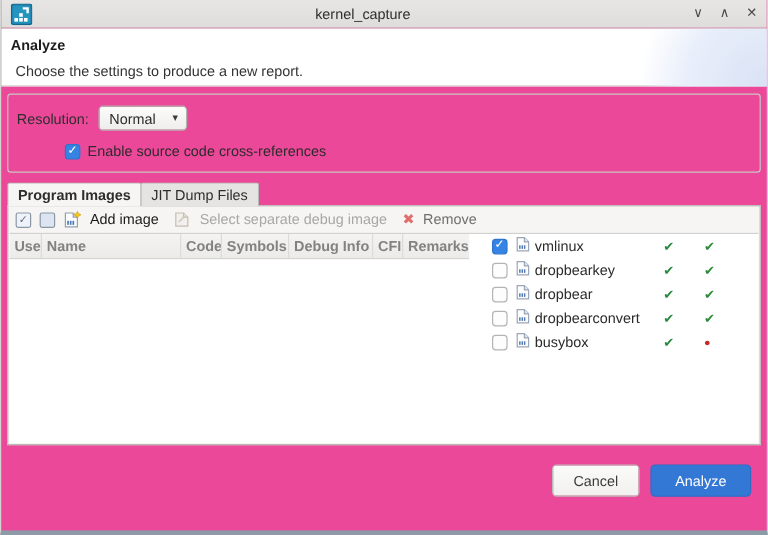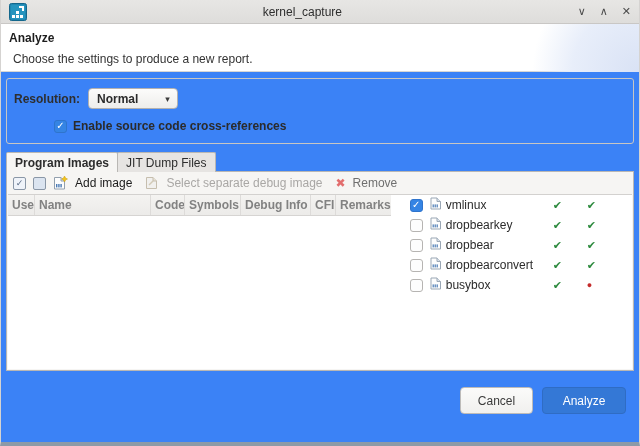--- a/index.html
+++ b/index.html
@@ -1,20 +1,20 @@
 <!DOCTYPE html>
 <html><head>
 <meta charset="utf-8">
 <style>
   * { box-sizing: border-box; margin: 0; padding: 0; }
   html,body { background:#555; }
   body { font-family: "Liberation Sans", "DejaVu Sans", sans-serif; font-size:12px; color:#2b2b2b; }
 
   .window{
-    width:640px; height:446px; margin:0 auto; background:#3b82f6;
+    width:640px; height:446px; margin:0 auto; background:#ec4899;
     border-left:1px solid #d5d3d1; border-right:1px solid #d5d3d1;
     border-bottom:4px solid #8d9aa7;
     display:flex; flex-direction:column; overflow:hidden;
   }
 
   
   .titlebar{
     height:24px; background:linear-gradient(#e7e6e4,#dedddb);
     border-bottom:1px solid #c9c7c5;
     display:flex; align-items:center; padding:0 8px; flex:0 0 auto;
@@ -35,29 +35,29 @@
     pointer-events:none;
   }
   .header-title{ font-weight:bold; font-size:12px; color:#1d1d1d; }
   .header-sub{ margin:7px 0 0 4px; color:#333; }
 
   
   .content{ flex:1; padding:6px 5px 0 5px; display:flex; flex-direction:column; }
 
   .group-label{ margin:2px 0 3px 3px; color:#3a3a3a; }
   .groupbox{
-    border:1px solid #c8c6c3; border-radius:3px; padding:9px 8px 10px 7px; flex:0 0 auto;font-weight:bold;
+    border:1px solid #c8c6c3; border-radius:3px; padding:9px 8px 10px 7px; flex:0 0 auto;
   }
   .res-row{ display:flex; align-items:center; gap:8px; margin-bottom:10px; }
   .res-label{ color:#2e2e2e; }
   .combo{
     min-width:66px; height:21px; padding:0 7px 0 8px;
     background:linear-gradient(#fcfcfb,#eeedeb);
     border:1px solid #b3b1af; border-radius:4px;
-    display:flex; align-items:center; gap:27px; cursor:default;
+    display:flex; align-items:center; gap:14px; cursor:default;
   }
   .combo-value{ color:#2b2b2b; }
   .combo-arrow{ color:#3c3c3c; font-size:9px; }
 
   .check-row{ display:flex; align-items:center; gap:6px; margin-top:5px;padding-left:40px; }
   .checkbox{
     width:13px; height:13px; border:1px solid #b6b4b2; border-radius:3px;
     background:#fdfdfd; display:inline-flex; align-items:center; justify-content:center;
     flex:0 0 auto;
   }

